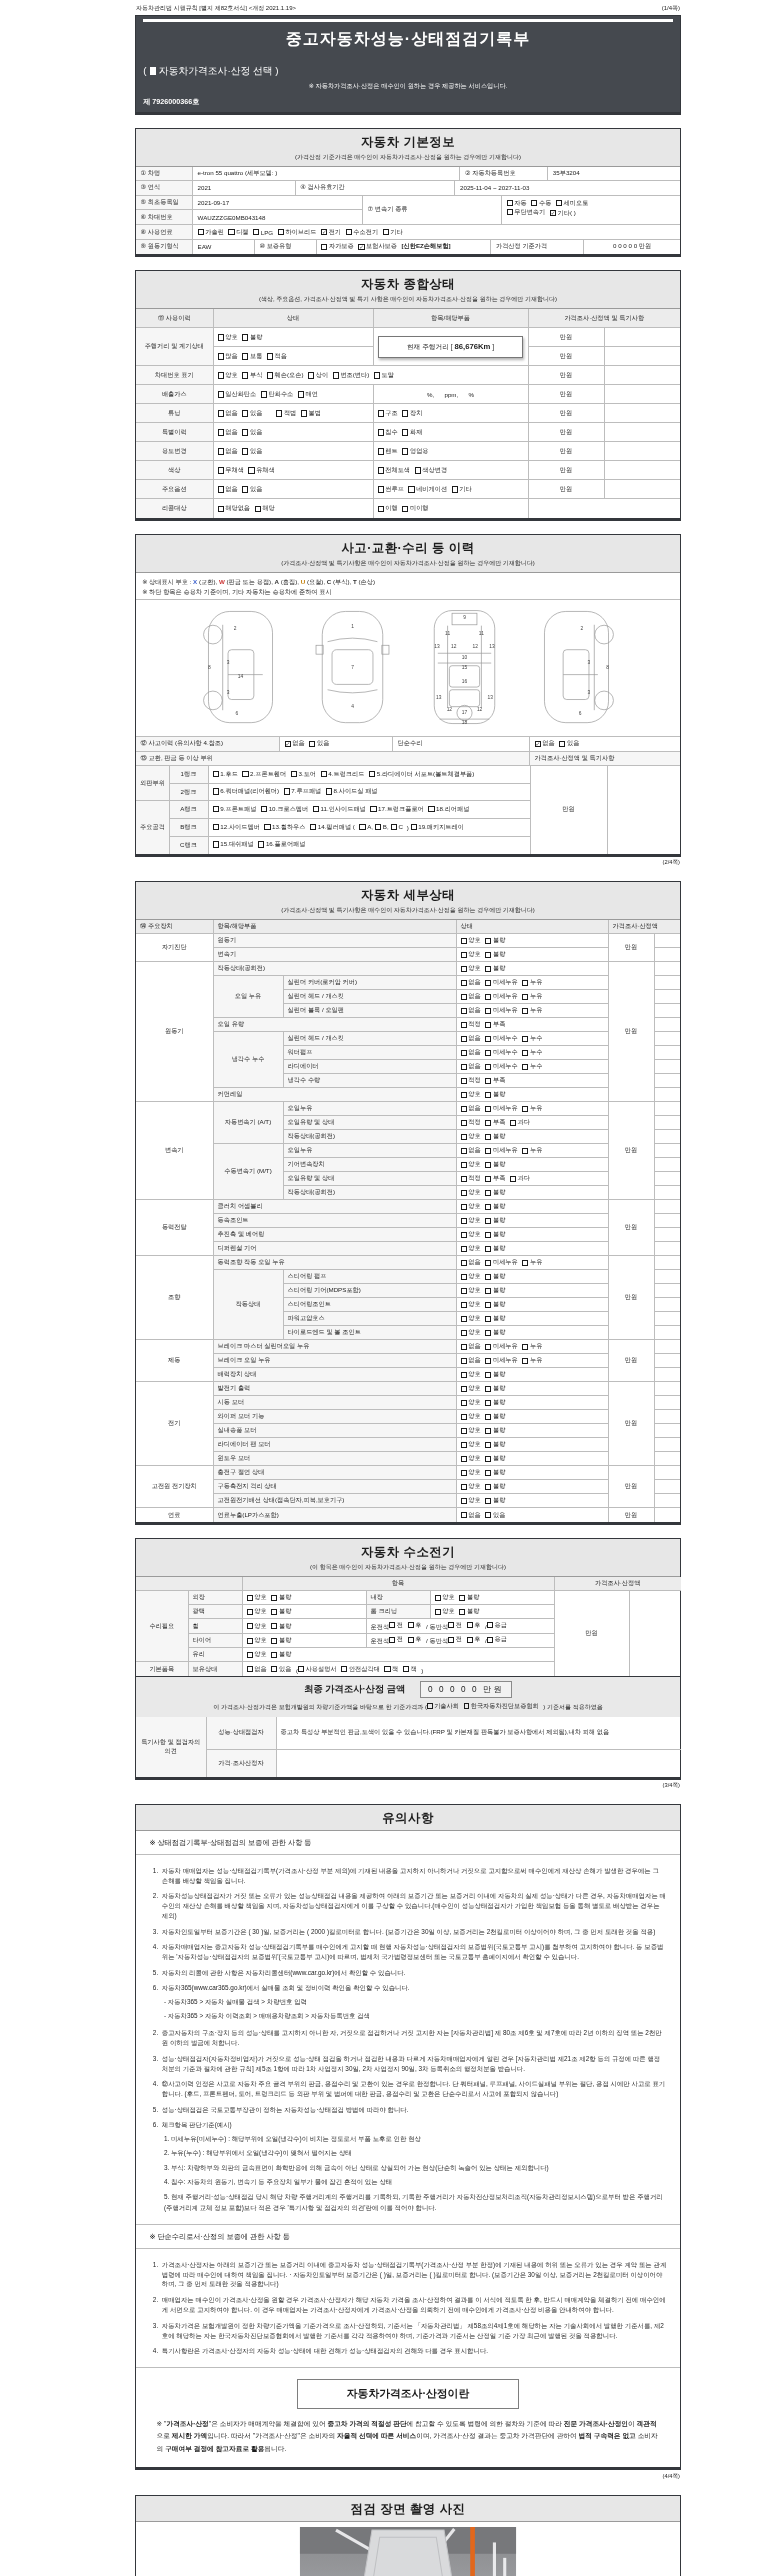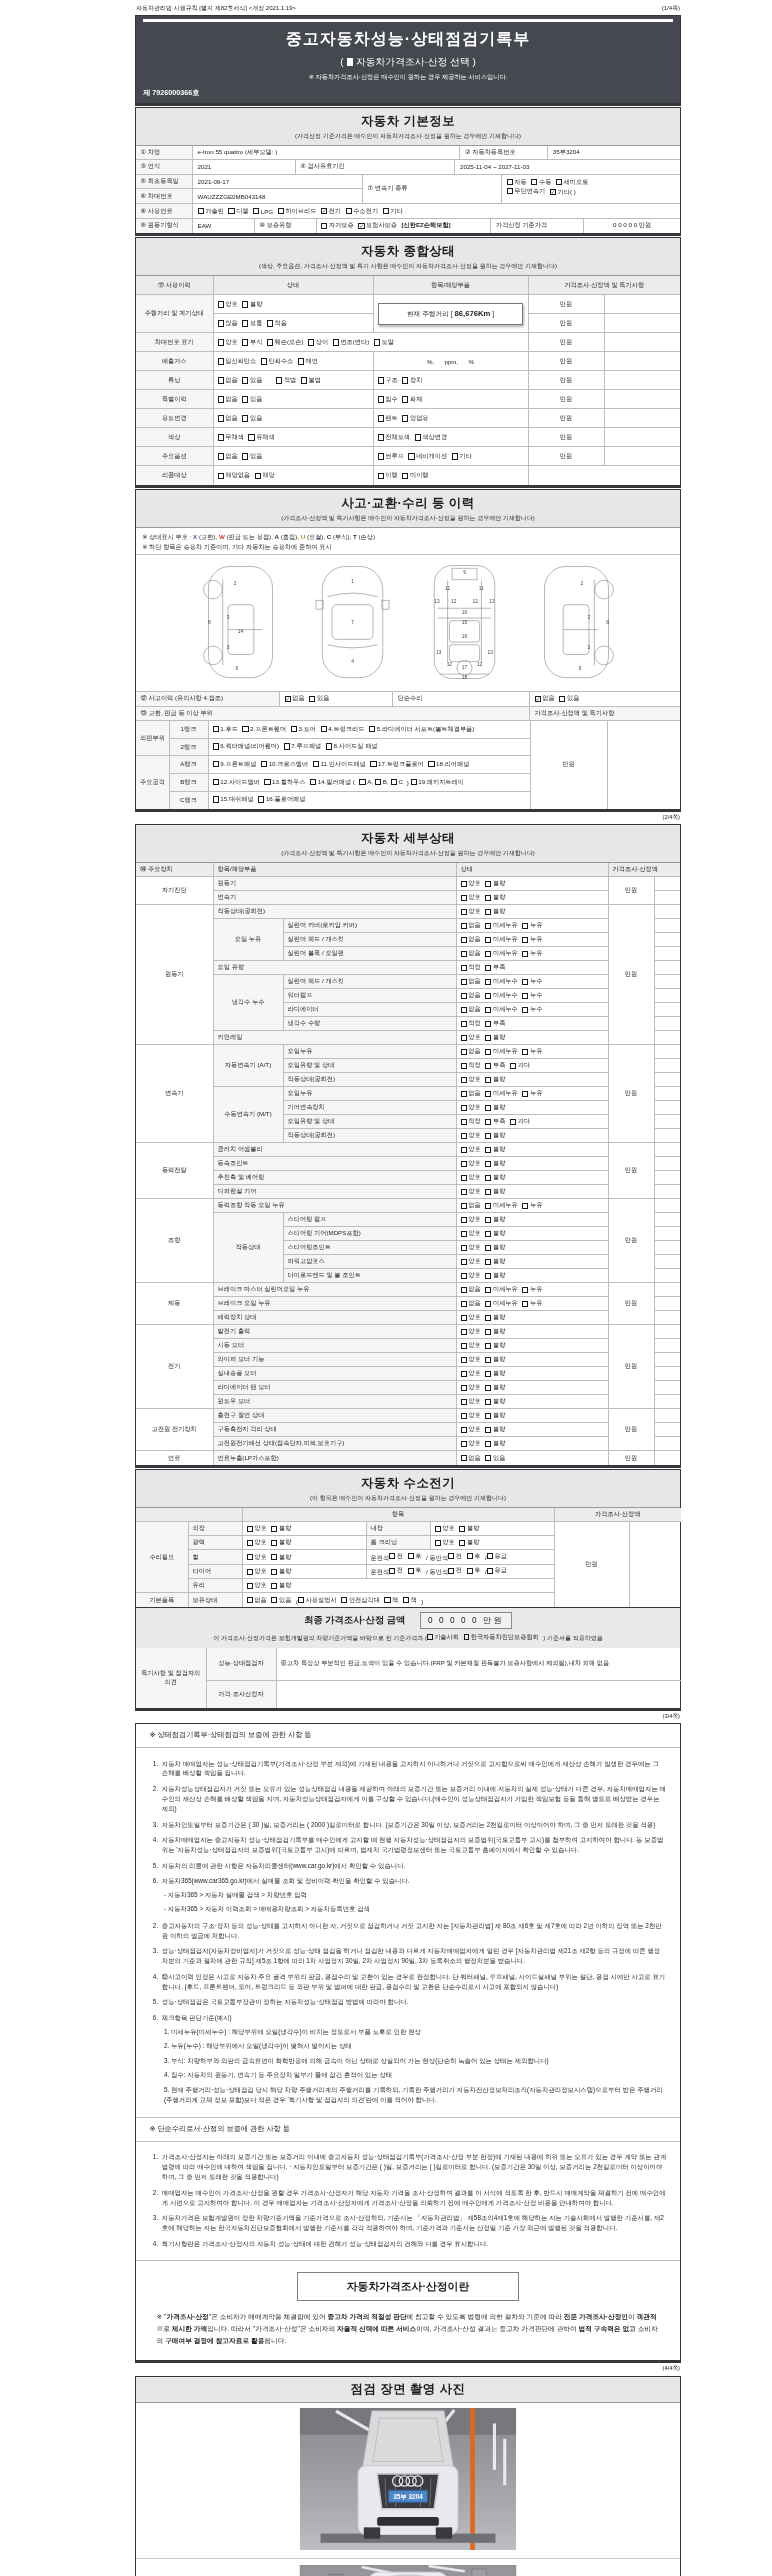--- a/index.html
+++ b/index.html
@@ -3,25 +3,25 @@
 <meta charset="utf-8">
 <style>
   *{box-sizing:border-box;margin:0;padding:0}
   body{width:773px;min-height:2576px;background:#fff;font-family:"Liberation Sans","DejaVu Sans",sans-serif;color:#1d1d1d}
   .sheet{width:546px;margin-left:135px}
   .topmeta{display:flex;justify-content:space-between;font-size:6px;color:#222;padding:3.6px 1px 2.6px}
   .marker{text-align:right;font-size:5.7px;color:#222;padding:2.1px 1px 1.5px}
   .titlebox{background:#45494f;color:#fff;border:1.5px solid #34373c;border-bottom-width:3.1px;padding:2.1px 7.2px 5.2px}
   .wline{height:2.6px;background:#fff;margin:1px 0 7.2px}
   .t1{font-size:16px;font-weight:bold;text-align:center;letter-spacing:1px}
-  .t2{font-size:9.8px;text-align:center;margin-top:6px}
+  .t2{font-size:9.8px;text-align:left;margin-top:15px}
   .fillsq{display:inline-block;width:6.2px;height:8.2px;background:#fff;vertical-align:-1px;margin:0 3.1px}
   .t3{font-size:6.2px;text-align:center;margin-top:3.6px}
   .docno{font-size:7.2px;font-weight:bold;margin-top:6.2px}
-  .bigbox{border:1.5px solid #34373c;border-bottom-width:3.1px;background:#fff;margin-top:1px}
+  .bigbox{border:1.5px solid #34373c;border-bottom-width:3.1px;background:#fff;margin-top:13px}
   .sechead{background:#e7e7e7;text-align:center;padding:4.6px 0 3.6px;border-bottom:0.5px solid #9a9a9a}
   .sechead .st{font-size:12.4px;font-weight:bold;letter-spacing:0.5px}
   .sechead .sn{font-size:6px;margin-top:2.6px}
   .frow{display:flex;border-bottom:0.5px solid #bdbdbd;min-height:14.4px;align-items:stretch}
   .frow:last-child{border-bottom:none}
   .c{border-right:0.5px solid #bdbdbd;padding:2.1px 4.6px;font-size:6.2px;display:flex;align-items:center}
   .c.last{border-right:none}
   .lab{background:#f6f6f6}
   .ctr{justify-content:center;text-align:center}
   table{border-collapse:collapse;border-style:hidden;width:100%;table-layout:fixed}
@@ -1351,20 +1351,23 @@
               <td style="height: 27px;"></td>
             </tr>
           </tbody>
         </table>
       </div>
   </section>
 
   <div class="marker">(3/4쪽)</div>
 
   <section class="bigbox">
+    <div class="sechead">
+      <div class="st">유의사항</div>
+    </div>
     <div id="notices-body">
         <div class="ntc-h">※ 상태점검기록부·상태점검의 보증에 관한 사항 등</div>
         <div class="ntcell">
           <div class="ni">
             <div class="no">1.</div>
             <div class="tx">
               <div>자동차 매매업자는 성능·상태점검기록부(가격조사·산정 부분 제외)에 기재된 내용을 고지하지 아니하거나 거짓으로 고지함으로써 매수인에게 재산상 손해가 발생한 경우에는 그 손해를 배상할 책임을 집니다.</div>
             </div>
           </div>
           <div class="ni">

